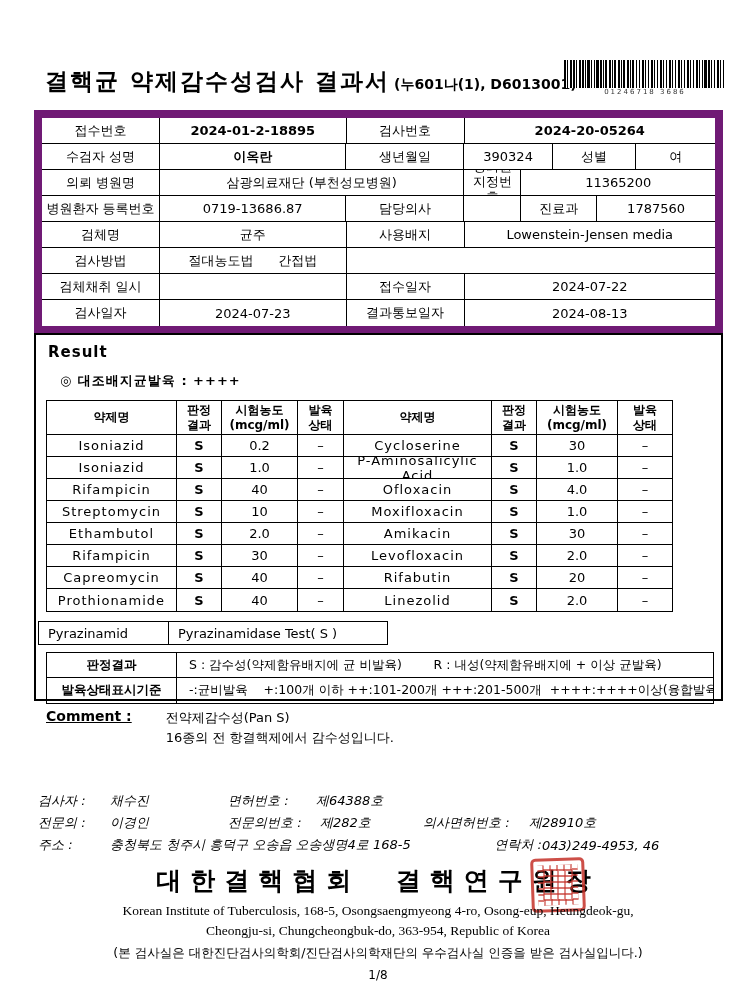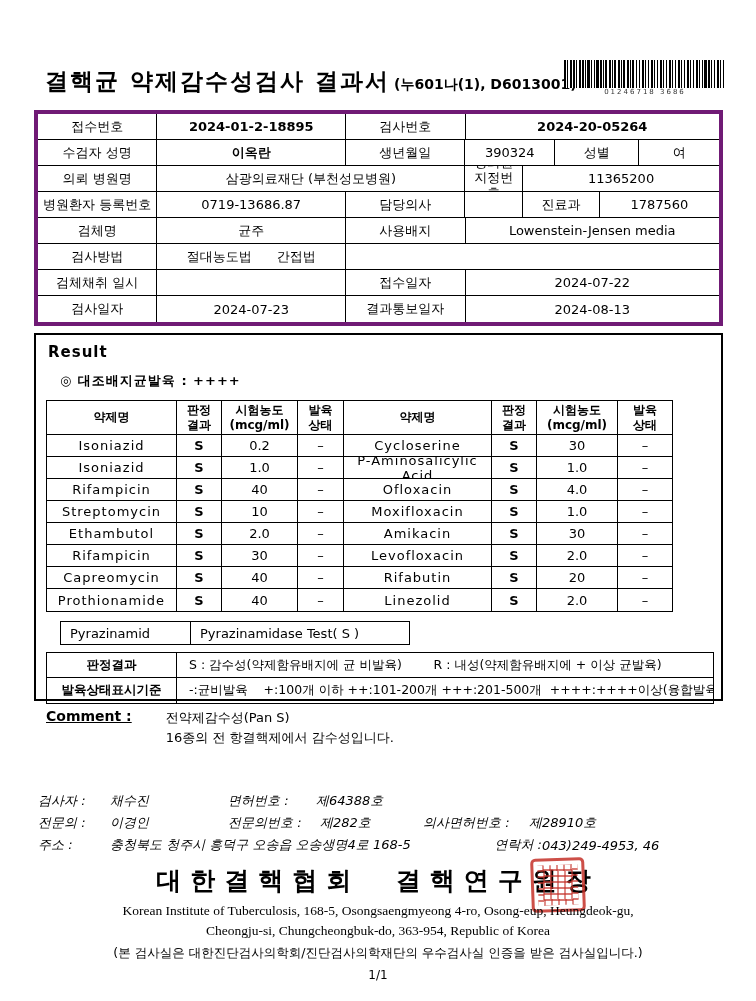--- a/index.html
+++ b/index.html
@@ -21,21 +21,21 @@
   .barcode-bars {
     height:28px; width:100%;
     background:repeating-linear-gradient(90deg,
       #000 0px, #000 1.5px, #fff 1.5px, #fff 3px,
       #000 3px, #000 3.7px, #fff 3.7px, #fff 5.5px,
       #000 5.5px, #000 7.5px, #fff 7.5px, #fff 9px);
   }
   .barcode-text { font-size:7px; text-align:center; letter-spacing:2px; color:#333; }
 
   
-  .grid { border:4px solid #701a75; }
+  .grid { border:8px solid #701a75; }
   .grid .irow { display:flex; }
   .grid .cell {
     display:flex; align-items:center; justify-content:center;
     border-right:1px solid #000; border-bottom:1px solid #000;
     font-size:13px; overflow:hidden; text-align:center; padding:0 3px;
   }
   .grid .irow .cell:last-child { border-right:none; }
   .grid .irow:last-child .cell { border-bottom:none; }
 
   .info-table { position:absolute; left:34px; top:110px; width:689px; }
@@ -55,21 +55,21 @@
   .result-heading { margin:8px 0 0 12px; font-size:15px; font-weight:bold; letter-spacing:1px; }
   .control-line { margin:11px 0 0 24px; font-size:13px; font-weight:bold; letter-spacing:1px; }
 
   .drug-table { margin:10px 0 0 10px; width:627px; border:1px solid #000; }
   .drug-table .irow { height:22px; }
   .drug-table .irow.hdr { height:34px; }
   .drug-table .hdr .cell { font-weight:bold; font-size:12px; white-space:pre-line; line-height:1.2; }
   .drug-name { letter-spacing:1px; font-size:12px; }
   .judg { font-weight:bold; }
 
-  .pyra-table { margin:9px 0 0 24px; width:350px; border:1px solid #000; }
+  .pyra-table { margin:9px 0 0 2px; width:350px; border:1px solid #000; }
   .pyra-table .irow { height:22px; }
   .pyra-table .cell { justify-content:flex-start; text-align:left; padding-left:9px; font-size:13px; }
 
   .judgment-table { margin:7px 0 0 10px; width:668px; border:1px solid #000; }
   .judgment-table .irow { height:25px; }
   .judgment-table .lbl-cell { font-weight:bold; font-size:12.5px; }
   .judgment-table .val-cell { justify-content:flex-start; text-align:left; padding-left:12px; font-size:12.5px; white-space:pre; }
 
   
   .comment-block { position:absolute; left:46px; top:708px; display:flex; }
@@ -325,15 +325,15 @@
   </div>
 
   <div class="org-line">대한결핵협회  결핵연구원장</div>
   <div class="seal">
     <div class="seal-inner"></div>
   </div>
 
   <div class="en-line en1">Korean Institute of Tuberculosis, 168-5, Osongsaengmyeong 4-ro, Osong-eup, Heungdeok-gu,</div>
   <div class="en-line en2">Cheongju-si, Chungcheongbuk-do, 363-954, Republic of Korea</div>
   <div class="cert-note">(본 검사실은 대한진단검사의학회/진단검사의학재단의 우수검사실 인증을 받은 검사실입니다.)</div>
-  <div class="page-num">1/1</div>
+  <div class="page-num">1/8</div>
 
 </div>
 
 </body></html>

